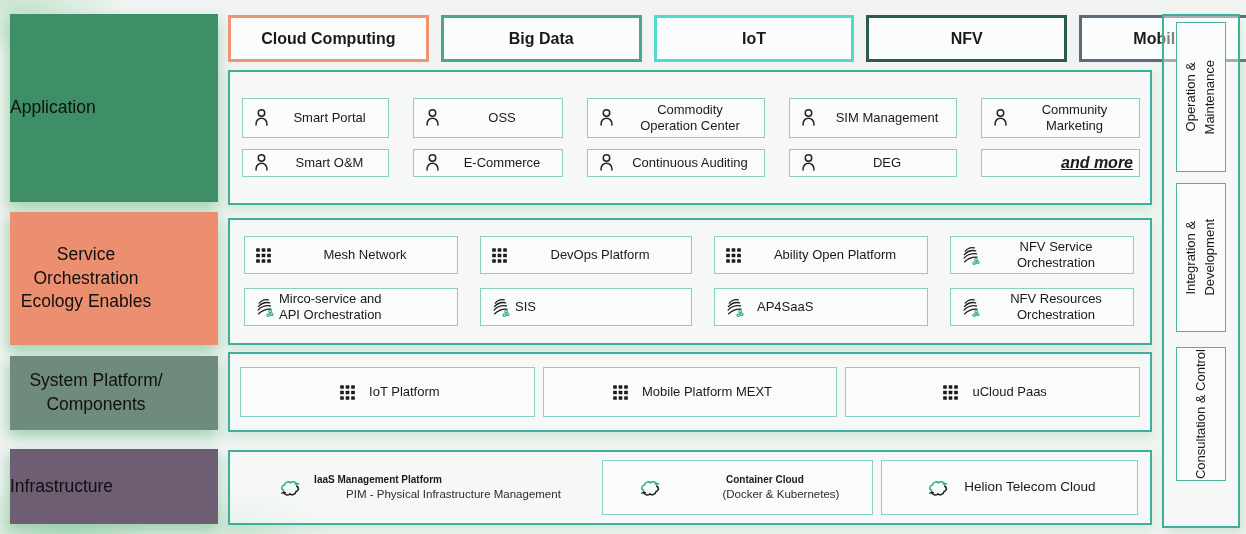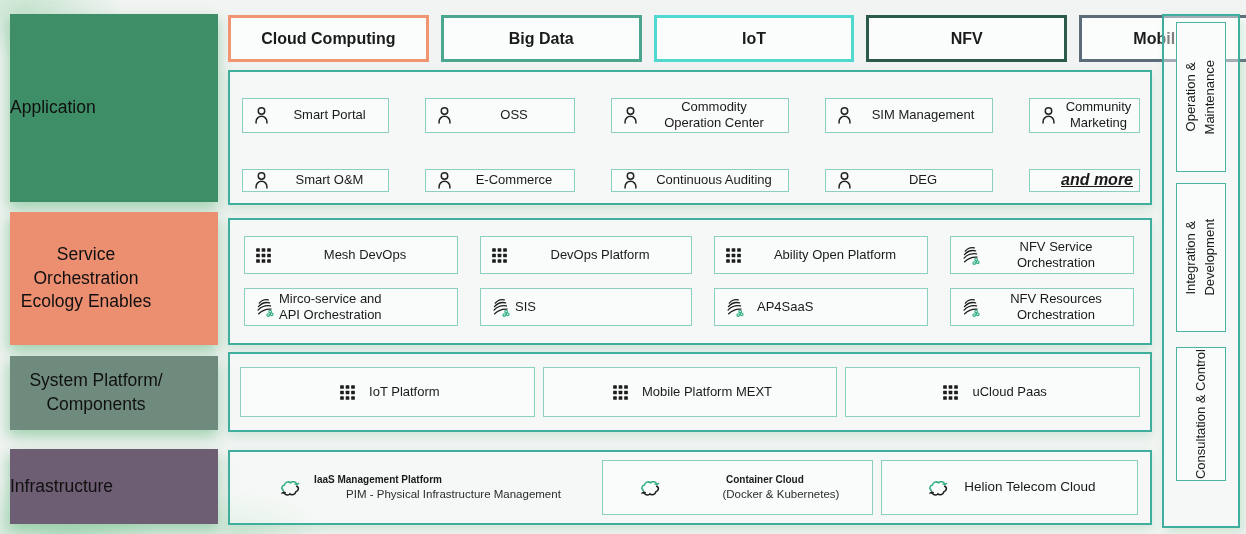--- a/index.html
+++ b/index.html
@@ -31,21 +31,21 @@
   .top-btn{
     flex:1;background:#fbfdfc;border:3px solid #888;
     display:flex;align-items:center;justify-content:center;
     font-size:16px;box-sizing:border-box;
   }
   .container{
     position:absolute;left:228px;width:924px;box-sizing:border-box;
     border:2px solid #3FAE9D;background:rgba(250,252,251,.45);
     box-shadow:0 5px 9px rgba(125,195,150,.25);
   }
-  .c-app{top:70px;height:135px;display:grid;grid-template-columns:147px 150px 178px 168px 1fr;column-gap:24px;row-gap:11px;padding:26px 10px 26px 12px;gap:36px;}
+  .c-app{top:70px;height:135px;display:grid;grid-template-columns:147px 150px 178px 168px 1fr;column-gap:24px;row-gap:11px;padding:26px 10px 26px 12px;}
   .c-svc{top:218px;height:127px;display:grid;grid-template-columns:214px 212px 214px 1fr;column-gap:22px;row-gap:14px;padding:16px 16px 17px 14px;}
   .c-sys{top:352px;height:80px;display:grid;grid-template-columns:1fr 1fr 1fr;column-gap:8px;padding:13px 10px;}
   .c-infra{top:450px;height:75px;display:grid;grid-template-columns:1.3fr 1fr .95fr;column-gap:8px;padding:8px 12px;}
   .cell{
     border:1px solid #8BCFC0;background:#fafcfb;box-sizing:border-box;
     display:flex;align-items:center;padding:0 6px 0 8px;font-size:13px;line-height:1.25;gap:5px;
   }
   .cell .lbl{flex:1;text-align:center;}
   .cell .lbl.wrapped{margin:0 auto;}
   .cell .lbl.left{text-align:left;margin:0;}
@@ -217,21 +217,21 @@
     <div class="cell more-cell">
         <span class="more">and more</span>
       </div>
   </div>
 
   <div class="container c-svc">
     <div class="cell">
         <svg class="icon">
           <use href="#i-grid"></use>
         </svg>
-        <span class="lbl">Mesh DevOps</span>
+        <span class="lbl">Mesh Network</span>
       </div>
     <div class="cell">
         <svg class="icon">
           <use href="#i-grid"></use>
         </svg>
         <span class="lbl">DevOps Platform</span>
       </div>
     <div class="cell">
         <svg class="icon">
           <use href="#i-grid"></use>

